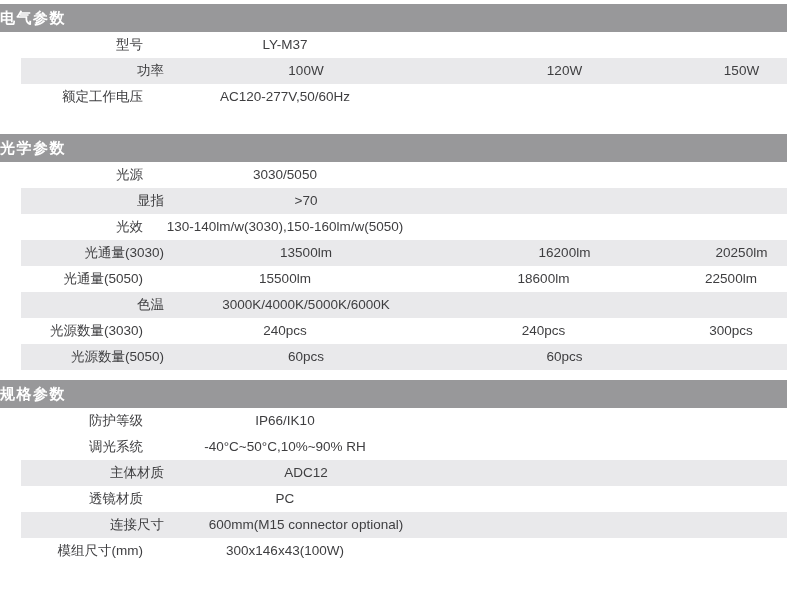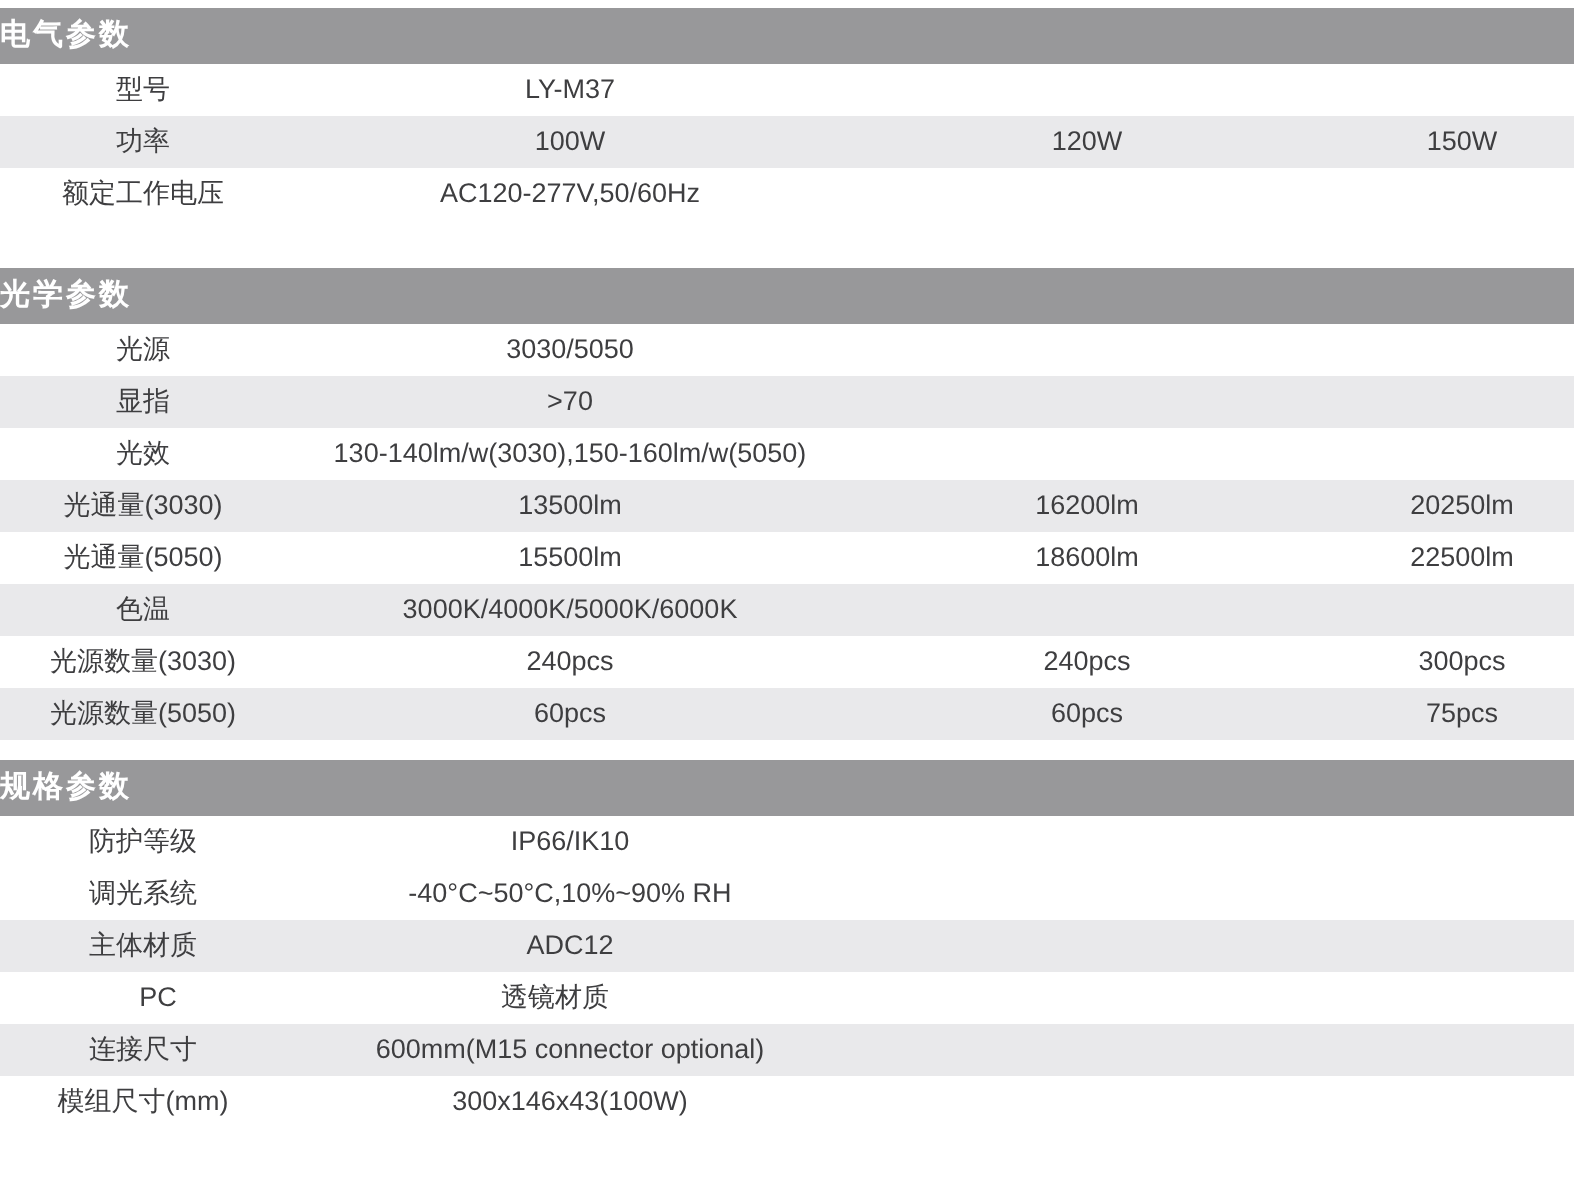--- a/index.html
+++ b/index.html
@@ -34,27 +34,28 @@
   .row {
     display: grid;
     grid-template-columns: 150px 262px 255px 1fr;
     height: 26px;
     line-height: 26px;
     font-size: 13.5px;
     background: #ffffff;
   }
   .row.alt {
     background: var(--alt-row-bg, #e9e9eb);
+    margin-left: 21px;
   }
   .cell {
     white-space: nowrap;
     overflow: hidden;
   }
   .cell.label {
-    text-align: center;
+    text-align: right;
     padding-right: 7px;
     color: var(--text-color, #3e3e40);
   }
   .cell.val {
     text-align: center;
     padding-left: 8px;
     color: var(--text-color, #3e3e40);
   }
 </style>
 </head>
@@ -123,21 +124,20 @@
       <div class="row">
         <div class="cell label">光源数量(3030)</div>
         <div class="cell val col1">240pcs</div>
         <div class="cell val col2">240pcs</div>
         <div class="cell val col3">300pcs</div>
       </div>
       <div class="row alt">
         <div class="cell label">光源数量(5050)</div>
         <div class="cell val col1">60pcs</div>
         <div class="cell val col2">60pcs</div>
-        <div class="cell val col3">75pcs</div>
       </div>
     </div>
     <div class="section">
       <div class="section-header">规格参数</div>
       <div class="row">
         <div class="cell label">防护等级</div>
         <div class="cell val col1">IP66/IK10</div>
         <div class="cell val col2"></div>
         <div class="cell val col3"></div>
       </div>
@@ -147,22 +147,22 @@
         <div class="cell val col2"></div>
         <div class="cell val col3"></div>
       </div>
       <div class="row alt">
         <div class="cell label">主体材质</div>
         <div class="cell val col1">ADC12</div>
         <div class="cell val col2"></div>
         <div class="cell val col3"></div>
       </div>
       <div class="row">
+        <div class="cell label">透镜材质</div>
         <div class="cell val col1">PC</div>
-        <div class="cell label">透镜材质</div>
         <div class="cell val col2"></div>
         <div class="cell val col3"></div>
       </div>
       <div class="row alt">
         <div class="cell label">连接尺寸</div>
         <div class="cell val col1">600mm(M15 connector optional)</div>
         <div class="cell val col2"></div>
         <div class="cell val col3"></div>
       </div>
       <div class="row">

